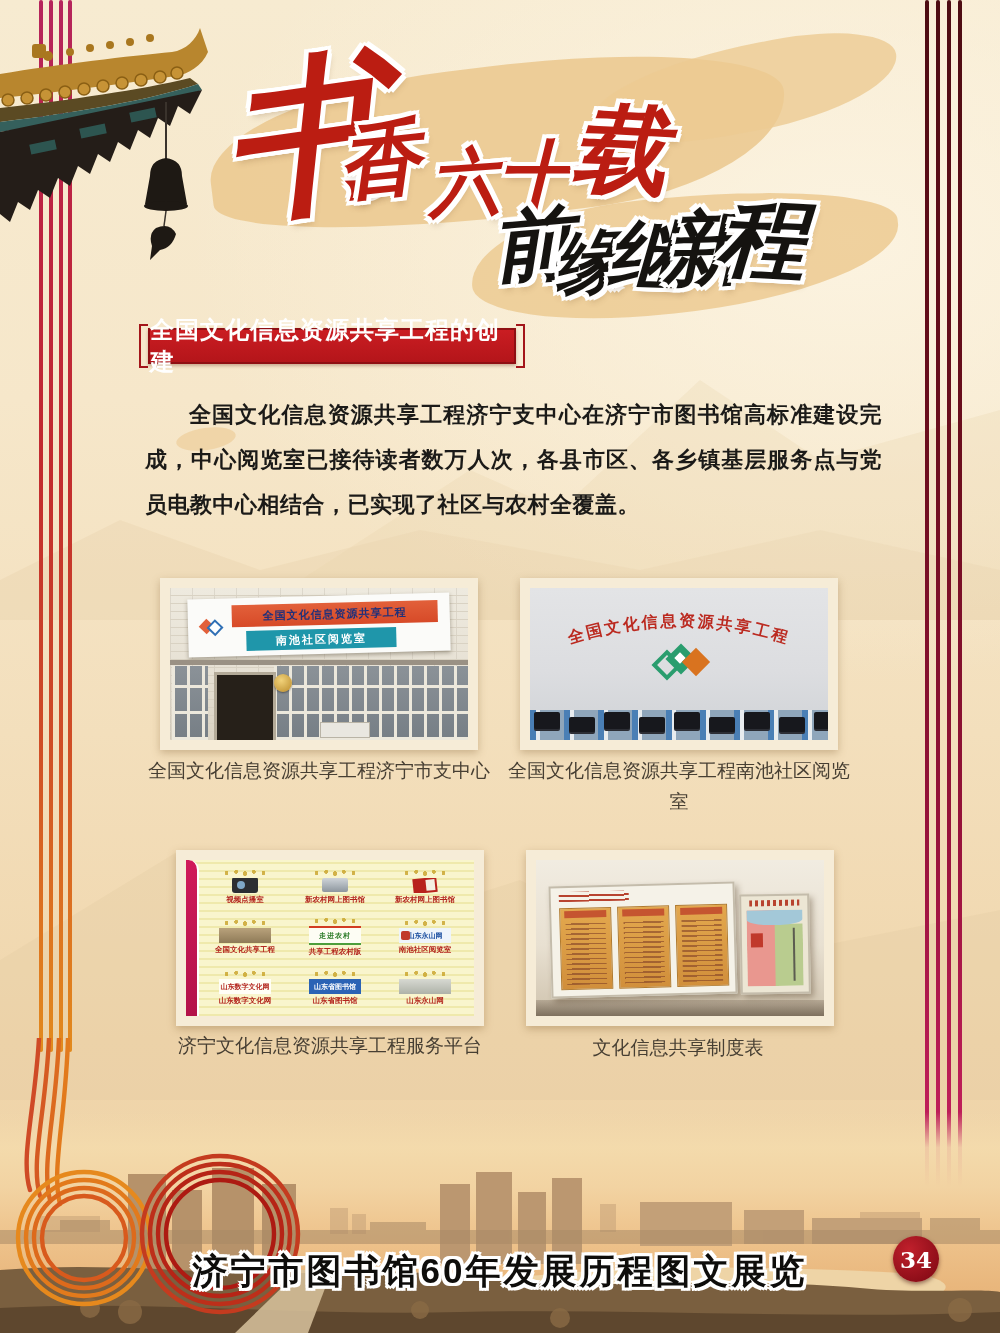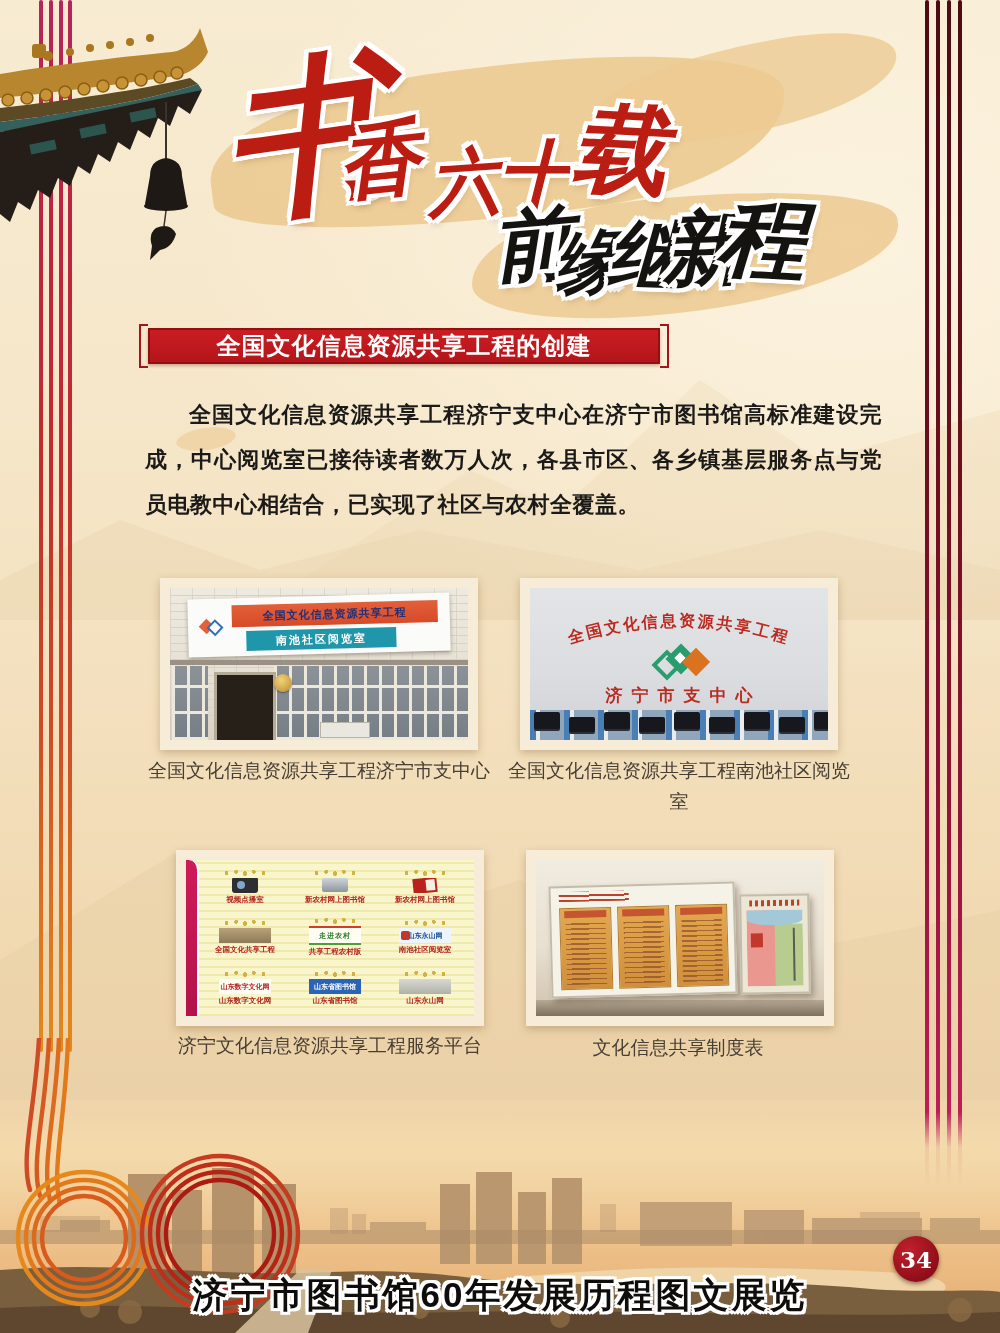--- a/index.html
+++ b/index.html
@@ -29,21 +29,21 @@
       border-radius:40% 60% 55% 45% / 60% 40% 58% 42%;}
   .b4{left:176px;top:428px;width:60px;height:22px;opacity:.6;transform:rotate(-8deg);border-radius:50%;}
 
   
   .cal{position:absolute;font-family:"DejaVu Serif",serif;font-weight:bold;font-style:italic;line-height:1;
        text-shadow:-4px -4px 0 #fff,4px -4px 0 #fff,-4px 4px 0 #fff,4px 4px 0 #fff,-4px 0 0 #fff,4px 0 0 #fff,0 -4px 0 #fff,0 4px 0 #fff, 2px 6px 6px rgba(120,80,40,.25);}
   .cal.red{color:#bb1d12;}
   .cal.black{color:#151310;}
 
   
-  .banner{position:absolute;left:148px;top:328px;width:512px;height:36px;background:linear-gradient(180deg,#ca1d22,#b4151a);
+  .banner{position:absolute;left:148px;top:328px;width:368px;height:36px;background:linear-gradient(180deg,#ca1d22,#b4151a);
           border:2px solid #8f0f13;box-sizing:border-box;display:flex;align-items:center;justify-content:center;
           box-shadow:0 2px 3px rgba(100,30,10,.3);}
   .banner::before,.banner::after{content:"";position:absolute;top:-6px;bottom:-6px;width:7px;border:2px solid #a3151a;}
   .banner::before{left:-11px;border-right:none;}
   .banner::after{right:-11px;border-left:none;}
   .banner span{color:#fff;font-size:24px;font-weight:bold;letter-spacing:1px;}
 
   .paragraph{position:absolute;left:145px;top:392px;width:737px;font-size:22px;line-height:45px;
              font-weight:bold;color:#1b1a18;text-align:justify;text-indent:2em;letter-spacing:.5px;}
 
@@ -139,21 +139,21 @@
   .bd-rtitle{position:absolute;left:8px;top:4px;width:50px;height:6px;
       background:repeating-linear-gradient(90deg,#b8432f 0 3px,transparent 3px 6px);}
 
   .caption{position:absolute;width:344px;text-align:center;font-size:19px;line-height:31px;color:#45var;color:#473f33;}
 
   
   .city{position:absolute;left:0;top:1112px;width:1000px;height:221px;
     background:linear-gradient(180deg,rgba(246,231,201,0) 0%,rgba(244,219,172,.9) 16%,#f2d3a2 34%,#eec38c 56%,#e9b77d 78%,#e3ad72 100%);}
   .footer-title{position:absolute;left:0;top:1248px;width:1000px;text-align:center;
       font-size:35px;font-weight:bold;color:#0e0d0b;letter-spacing:3px;
-      text-shadow:-3px -3px 0 #fff,3px -3px 0 #fff,-3px 3px 0 #fff,3px 3px 0 #fff,-3px 0 0 #fff,3px 0 0 #fff,0 -3px 0 #fff,0 3px 0 #fff;margin-top:24px;}
+      text-shadow:-3px -3px 0 #fff,3px -3px 0 #fff,-3px 3px 0 #fff,3px 3px 0 #fff,-3px 0 0 #fff,3px 0 0 #fff,0 -3px 0 #fff,0 3px 0 #fff;}
   .badge{position:absolute;left:893px;top:1236px;width:46px;height:46px;border-radius:50%;
       background:radial-gradient(circle at 35% 30%,#c0202c,#8c0d18 75%);display:flex;align-items:center;justify-content:center;
       box-shadow:0 2px 4px rgba(60,10,10,.5);}
   .badge span{color:#fff;font-family:"DejaVu Serif",serif;font-weight:bold;font-size:23px;}
 </style>
 </head>
 <body>
 
 <div class="poster">
 
@@ -264,21 +264,20 @@
         <text font-size="16" font-weight="bold" fill="#bb2a20" letter-spacing="2.5" font-family="Liberation Sans, sans-serif">
           <textPath href="#arc1" startOffset="50%" text-anchor="middle">全国文化信息资源共享工程</textPath>
         </text>
       </svg>
       <div class="lgo" style="left:126px;top:56px;width:50px;height:40px;">
         <div class="dm" style="left:0;top:10px;width:14px;height:14px;border:4px solid #2a9d6e;"></div>
         <div class="dm" style="left:14px;top:4px;width:22px;height:22px;background:#2a9d6e;"></div>
         <div class="dm" style="left:20px;top:10px;width:8px;height:8px;background:#fff;"></div>
         <div class="dm" style="left:30px;top:8px;width:20px;height:20px;background:#d9731f;"></div>
       </div>
-      <div class="p2-center">济宁市支中心</div>
       <div class="p2-desks"></div>
       <div class="p2-mon">
         <i></i>
           <i></i>
           <i></i>
           <i></i>
           <i></i>
           <i></i>
           <i></i>
           <i></i>

